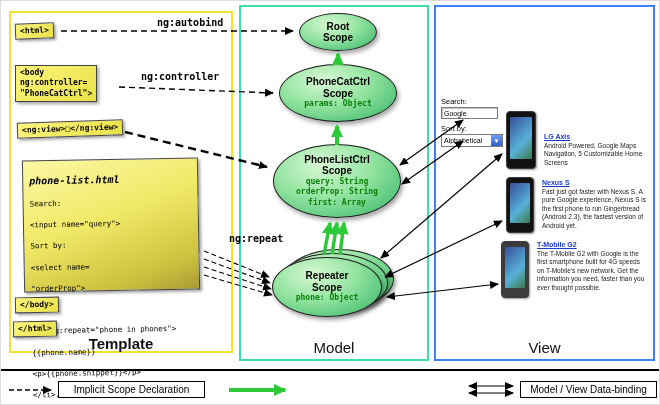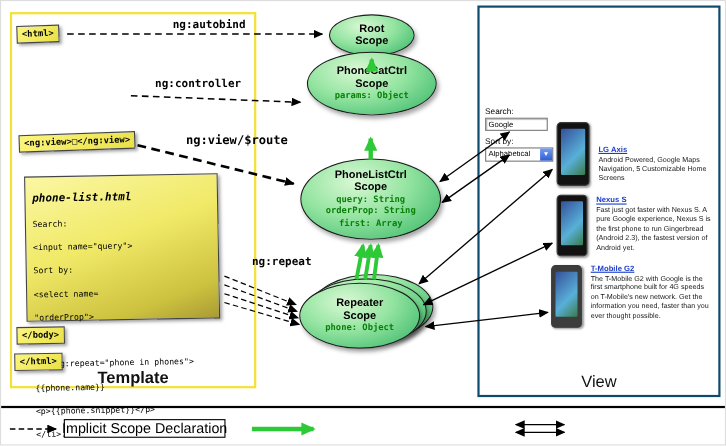--- a/index.html
+++ b/index.html
@@ -2,21 +2,21 @@
 <html><head>
 <meta charset="utf-8">
 <style>
   * { margin:0; padding:0; box-sizing:border-box; }
   body { background:#fff; font-family:"Liberation Sans", sans-serif; }
   .stage { position:relative; width:660px; height:405px; background:#fff; border:1px solid #ddd; overflow:hidden; }
 
   .col { position:absolute; z-index:1; background:#fff; }
   .col-template { left:8px; top:10px; width:224px; height:342px; border:2px solid #f2e232; }
   .col-model    { left:238px; top:4px; width:190px; height:356px; border:2px solid #3fe0a8; }
-  .col-view     { left:433px; top:4px; width:221px; height:356px; border:2px solid #0c4a6e; }
+  .col-view     { left:433px; top:4px; width:221px; height:356px; border:2px solid #3b82f6; }
   .col-label { position:absolute; width:100%; text-align:center; font-size:15px; color:#111; z-index:4; }
 
   .ybox { position:absolute; z-index:2; background:linear-gradient(140deg,#fcf57e,#e9e146);
           border:1px solid #444; box-shadow:2px 2px 3px rgba(0,0,0,.35);
           font:bold 8px/1.3 "DejaVu Sans Mono", monospace; padding:2px 4px; white-space:pre-line; color:#000; }
   .phone-list-box { width:176px; height:132px; padding:4px 6px; transform:rotate(-1deg);
           background:linear-gradient(160deg,#fbf7a3 0%, #f0e967 45%, #cdc23f 82%, #a99b35 100%); }
   .pl-title { font:bold italic 10px "DejaVu Sans Mono", monospace; margin-bottom:2px; }
   .pl-line { font:7.5px/1.45 "DejaVu Sans Mono", monospace; font-weight:normal; white-space:nowrap; }
 
@@ -46,36 +46,42 @@
   .phone-body { background:#121212; border:1px solid #3a3a3a; border-radius:4px; position:relative; flex:none;
                 box-shadow:1px 1px 2px rgba(0,0,0,.4); }
   .phone-screen { position:absolute; left:3px; right:3px; top:5px; bottom:9px; border-radius:1px;
                   background:linear-gradient(135deg,#35509a,#58b0d8 60%,#3a7a4a); }
   .phone-text { width:108px; }
   .phone-name { font-size:7px; font-weight:bold; color:#1b3ccc; text-decoration:underline; margin-bottom:2px; }
   .phone-desc { font-size:6.5px; line-height:1.3; color:#1a1a1a; }
 
   .divider { position:absolute; left:0; top:368px; width:660px; height:2px; background:#000; z-index:2; }
   .legend-box { position:absolute; z-index:2; top:380px; height:17px; border:1px solid #000; background:#fff;
-                display:flex; align-items:center; justify-content:center; font-size:13px; color:#000; white-space:nowrap; }
+                display:flex; align-items:center; justify-content:center; font-size:10px; color:#000; white-space:nowrap; }
 </style>
 </head>
 <body>
 
 <div class="stage">
 
   <div class="col col-template">
     <div class="col-label" style="top:322px;font-weight:bold;">Template</div>
   </div>
+  <div class="col col-model">
+    <div class="col-label" style="top:332px;">Model</div>
+  </div>
   <div class="col col-view">
     <div class="col-label" style="top:332px;">View</div>
   </div>
 
   <div class="ybox" style="left:14px; top:22px; transform:rotate(-2deg);">&lt;html&gt;</div>
 
+  <div class="ybox" style="left:14px; top:64px;">&lt;body
+ng:controller=
+"PhoneCatCtrl"&gt;</div>
 
   <div class="ybox" style="left:16px; top:120px; transform:rotate(-2deg);">&lt;ng:view&gt;□&lt;/ng:view&gt;</div>
 
   <div class="ybox phone-list-box" style="left:22px; top:158px;">
     <div class="pl-title">phone-list.html</div>
     <div class="pl-line">Search:</div>
     <div class="pl-line">&lt;input name="query"&gt;</div>
     <div class="pl-line">Sort by:</div>
     <div class="pl-line">&lt;select name=</div>
     <div class="pl-line">"orderProp"&gt;</div>
@@ -88,21 +94,21 @@
 
   <div class="ybox" style="left:14px; top:296px; transform:rotate(-1deg);">&lt;/body&gt;</div>
 
   <div class="ybox" style="left:12px; top:320px; transform:rotate(-1deg);">&lt;/html&gt;</div>
 
   <div class="scope" style="left:298px; top:12px; width:78px; height:38px;">
     <div class="scope-title">Root
 Scope</div>
   </div>
 
-  <div class="scope" style="left:278px; top:46px; width:118px; height:58px;">
+  <div class="scope" style="left:278px; top:63px; width:118px; height:58px;">
     <div class="scope-title">PhoneCatCtrl
 Scope</div>
     <div class="scope-prop">params: Object</div>
   </div>
 
   <div class="scope" style="left:272px; top:143px; width:128px; height:74px;">
     <div class="scope-title">PhoneListCtrl
 Scope</div>
     <div class="scope-prop">query: String</div>
     <div class="scope-prop">orderProp: String</div>
@@ -112,21 +118,20 @@
   <div class="scope scope-ghost" style="left:283px; top:248px; width:110px; height:60px;"></div>
   <div class="scope scope-ghost" style="left:277px; top:252px; width:110px; height:60px;"></div>
   <div class="scope" style="left:271px; top:256px; width:110px; height:60px;">
     <div class="scope-title">Repeater
 Scope</div>
     <div class="scope-prop">phone: Object</div>
   </div>
 
   <div class="arrow-label" style="left:128px; top:16px;margin-left:28px;">ng:autobind</div>
   <div class="arrow-label" style="left:140px; top:70px;">ng:controller</div>
-  <div class="arrow-label big" style="left:168px; top:120px;">ng:view/$route</div>
   <div class="arrow-label" style="left:228px; top:232px;">ng:repeat</div>
 
   <div class="vw-label" style="left:440px; top:96px;">Search:</div>
   <div class="vw-input" style="left:440px; top:106px; width:57px; height:12px;">
     <span>Google</span>
   </div>
   <div class="vw-label" style="left:440px; top:123px;">Sort by:</div>
   <div class="vw-select" style="left:440px; top:133px; width:62px; height:13px;">
     <span class="txt">Alphabetical</span>
     <span class="btn">▼</span>
@@ -196,14 +201,15 @@
     <line x1="386" y1="296" x2="497" y2="283" stroke="#000" stroke-width="1.2" marker-start="url(#mS)" marker-end="url(#mE)"></line>
 
     <line x1="8" y1="389" x2="50" y2="389" stroke="#000" stroke-width="1.4" stroke-dasharray="5,3" marker-end="url(#mE)"></line>
     <line x1="228" y1="389" x2="284" y2="389" stroke="#2dc937" stroke-width="4" marker-end="url(#mG)"></line>
     <line x1="468" y1="385" x2="512" y2="385" stroke="#000" stroke-width="1.2" marker-start="url(#mS)" marker-end="url(#mE)"></line>
     <line x1="468" y1="392" x2="512" y2="392" stroke="#000" stroke-width="1.2" marker-start="url(#mS)" marker-end="url(#mE)"></line>
   </svg>
 
   <div class="divider"></div>
   <div class="legend-box" style="left:57px; width:147px;">Implicit Scope Declaration</div>
+  <div class="legend-box" style="left:519px; width:137px;">Model / View Data-binding</div>
 
 </div>
 
 </body></html>

